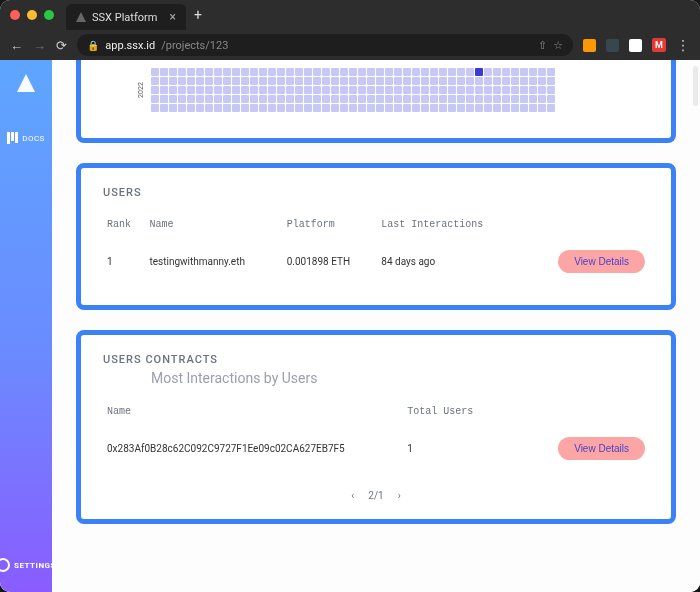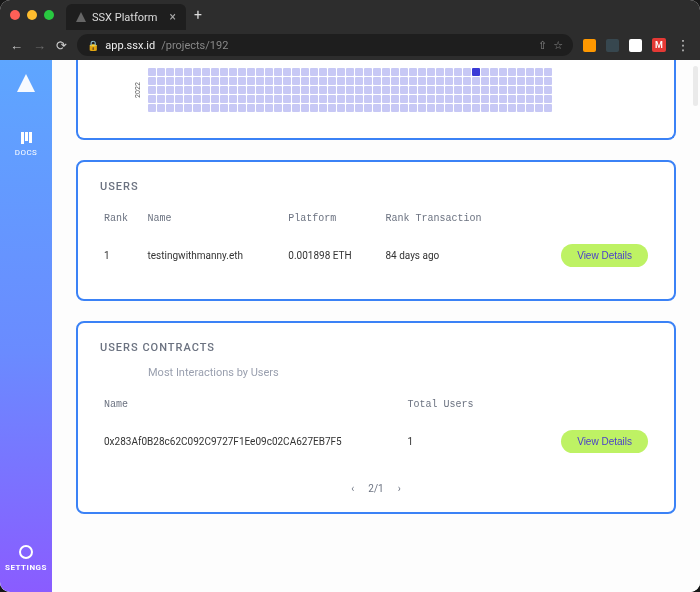--- a/index.html
+++ b/index.html
@@ -84,59 +84,59 @@
     background: linear-gradient(180deg,#5ea6ff 0%,#6a8bff 55%,#8a5cff 100%);
     display: flex;
     flex-direction: column;
     align-items: center;
     padding-top: 14px;
     gap: 40px;
   }
   .logo {
     width:18px; height:18px; background:#fff; clip-path: polygon(50% 0,100% 100%,0 100%); opacity:0.95;
   }
-  .sb-item { display:flex; flex-direction:column; align-items:center; gap:4px; color:#fff; font-size:8px; letter-spacing:0.5px; cursor:pointer; }
+  .sb-item { display:flex; flex-direction:row; align-items:center; gap:4px; color:#fff; font-size:8px; letter-spacing:0.5px; cursor:pointer; }
   .sb-icon { font-size:14px; display:flex; gap:1px; }
   .sb-icon span { width:3px; height:12px; background:#fff; display:inline-block; }
   .sb-icon span:nth-child(2){height:9px;}
   .sb-icon span:nth-child(3){height:11px;}
   .sb-settings { margin-top:auto; margin-bottom:20px;font-weight:bold; }
   .gear { width:14px; height:14px; border:2px solid #fff; border-radius:50%; position:relative; }
   .content {
     flex:1;
     overflow-y:auto;
     padding: 0 24px 30px 24px;
     background:#fdfdfd;
   }
   .card {
     background:#fff;
-    border:2px solid #3b82f6;
+    border:5px solid #3b82f6;
     border-radius:8px;
     padding:18px 22px;
     margin-top:20px;
   }
   .card:first-child { margin-top:0; padding-top:8px; padding-bottom:26px; border-top:none; border-top-left-radius:0; border-top-right-radius:0;}
   .heatmap-wrap { display:flex; align-items:flex-start; gap:6px; padding-left:30px; }
   .heatmap-year { font-size:7px; color:#555; transform: rotate(-90deg); transform-origin:center; margin-top:18px; margin-right:-4px;}
   .heatmap {
     display:grid;
     grid-template-rows:repeat(5,8px);
     grid-auto-flow:column;
     grid-auto-columns:8px;
     gap:1px;
   }
   .hm-cell { width:8px; height:8px; background:#c7c8f5; border-radius:1px; }
   .hm-cell.active { background:#3a3ad6; }
   .section-title { font-size:11px; letter-spacing:1px; color:#6b7280; font-weight:500; }
-  .section-sub { font-size:11px; color:#9aa0af; margin-top:12px;padding-left:48px; }
+  .section-sub { font-size:14px; color:#9aa0af; margin-top:4px;padding-left:48px; }
   table { width:100%; border-collapse:collapse; margin-top:14px; }
   th { text-align:left; font-size:10px; color:#6b7280; font-weight:500; padding:6px 4px;font-family:Liberation Mono, monospace; }
   td { font-size:10px; color:#333; padding:14px 4px; }
   .btn {
-    background:#bef264;
+    background:#fca5a5;
     color:#4b40c9;
     border:none;
     border-radius:14px;
     padding:6px 16px;
     font-size:10px;
     cursor:pointer;
     font-weight:500;
   }
   .right { text-align:right; }
   .pager { display:flex; justify-content:center; align-items:center; gap:14px; margin-top:16px; font-size:10px; color:#6b7280; }
@@ -162,21 +162,21 @@
     <span class="tab-plus">+</span>
   </div>
 
   <div class="addrbar">
     <span class="nav-icon">←</span>
     <span class="nav-icon" style="opacity:0.4">→</span>
     <span class="nav-icon">⟳</span>
     <div class="addr">
       <span class="lock">🔒</span>
       <span>app.ssx.id</span>
-        <span class="path">/projects/192</span>
+        <span class="path">/projects/123</span>
       <span style="margin-left:auto; color:#888;">⇧</span>
       <span style="color:#888;">☆</span>
     </div>
     <div class="right-icons">
       <span class="ext-icon" style="background:#ff9800"></span>
       <span class="ext-icon" style="background:#37474f"></span>
       <span class="ext-icon" style="background:#fff"></span>
       <span class="avatar-badge">M</span>
       <span class="menu-icon">⋮</span>
     </div>
@@ -435,21 +435,21 @@
       </div>
 
       <div class="card">
         <div class="section-title">USERS</div>
         <table>
           <thead>
             <tr>
               <th>Rank</th>
               <th>Name</th>
               <th>Platform</th>
-              <th>Rank Transaction</th>
+              <th>Last Interactions</th>
               <th></th>
             </tr>
           </thead>
           <tbody id="users-body">
               <tr>
                 <td>1</td>
                 <td>testingwithmanny.eth</td>
                 <td>0.001898 ETH</td>
                 <td>84 days ago</td>
                 <td class="right"><button class="btn">View Details</button></td>

